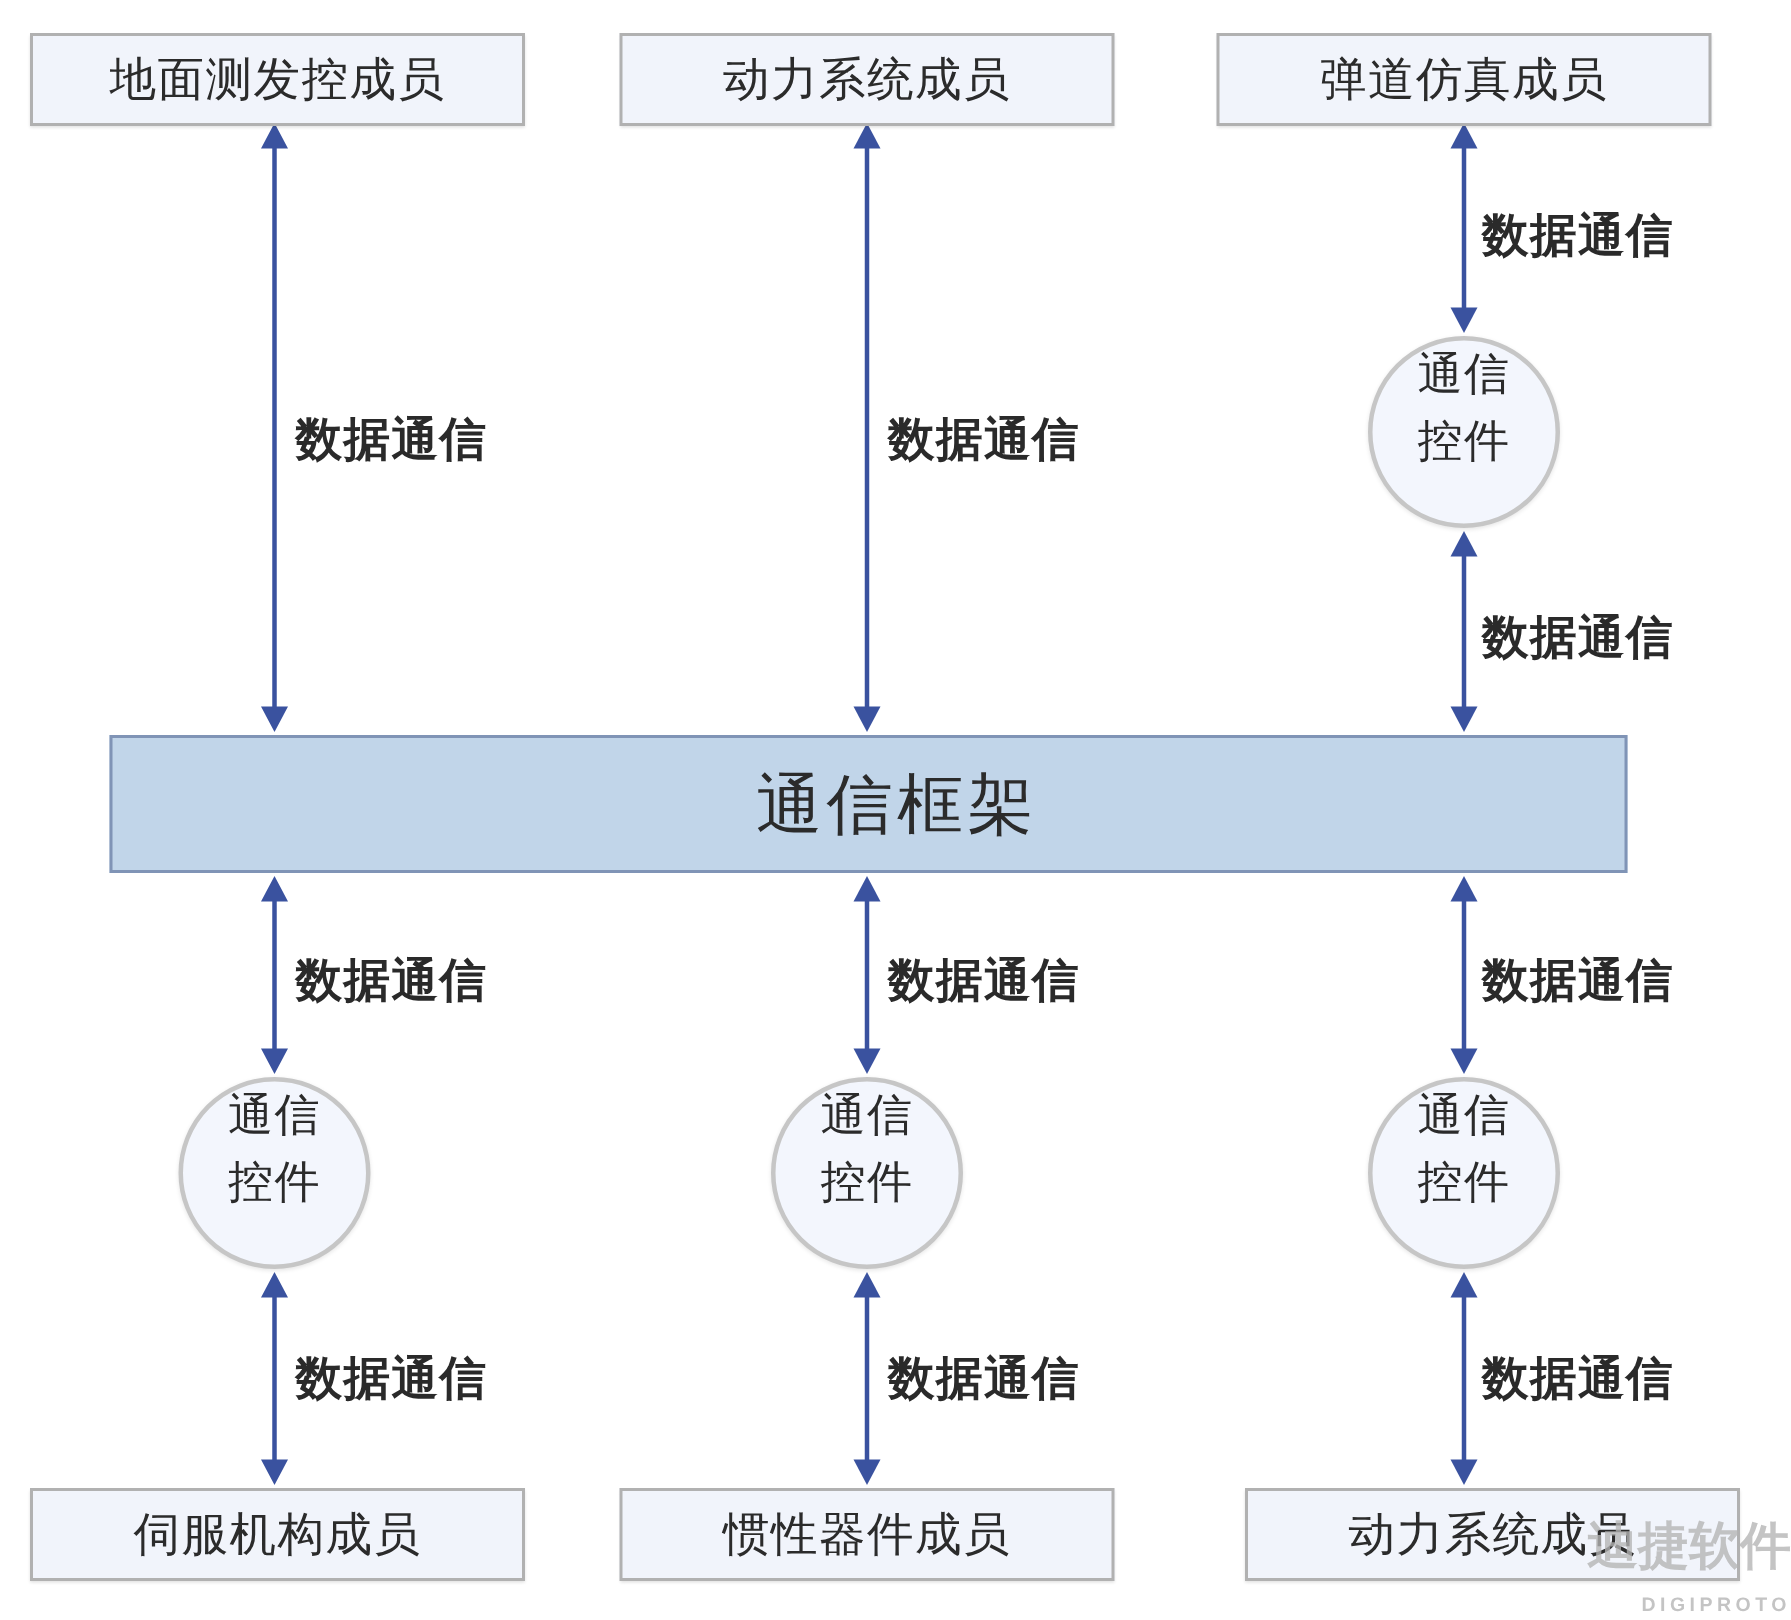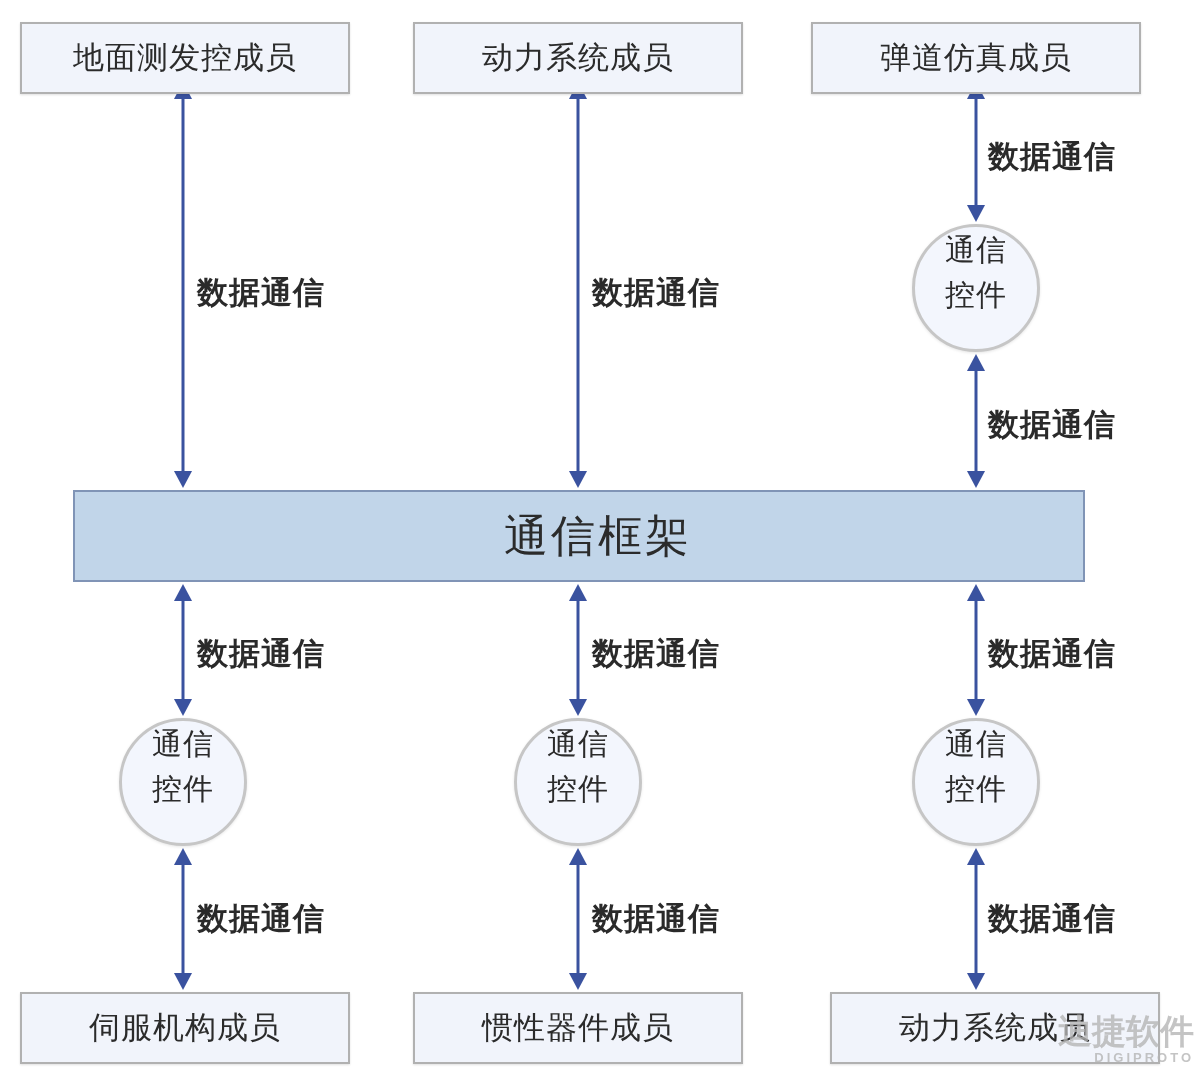--- a/index.html
+++ b/index.html
@@ -8,21 +8,21 @@
     --conn-fill:#f3f6fd; --conn-border:#c6c6c6;
     --text:#2b2b2b; --label-text:#2a2a2a; --watermark:#b4b4b4;
   }
   *{margin:0;padding:0;box-sizing:border-box;}
   html,body{background:#ffffff;}
   .canvas{
     position:relative;width:1194px;height:1080px;background:#ffffff;
     font-family:"Liberation Sans","DejaVu Sans",sans-serif;overflow:hidden;
   }
   .member{
-    position:absolute;width:330px;height:72px;
+    position:absolute;width:330px;height:62px;
     background:var(--member-fill);border:2px solid var(--member-border);
     display:flex;align-items:center;justify-content:center;
     font-size:31px;color:var(--text);letter-spacing:1px;
     box-shadow:0 1px 2px rgba(0,0,0,0.12);
   }
   .framework{
     position:absolute;left:73px;top:490px;width:1012px;height:92px;
     background:var(--fw-fill);border:2px solid var(--fw-border);
     display:flex;align-items:center;justify-content:center;
     font-size:44px;color:var(--text);letter-spacing:3px;padding-left:38px;
@@ -36,21 +36,21 @@
   }
   .edge-label{
     position:absolute;font-size:31px;font-weight:700;color:var(--label-text);
     letter-spacing:1px;white-space:nowrap;
   }
   svg.wires{position:absolute;left:0;top:0;}
   svg.wires line{stroke:var(--arrow);stroke-width:3;}
   svg.wires polygon{fill:var(--arrow);}
   .watermark{position:absolute;left:1043px;top:1012px;width:151px;text-align:right;opacity:0.78;}
   .watermark .cn{font-size:34px;font-weight:700;color:var(--watermark);letter-spacing:0;line-height:38px;white-space:nowrap;}
-  .watermark .en{font-size:13px;font-weight:700;color:var(--watermark);letter-spacing:3px;line-height:15px;white-space:nowrap;}
+  .watermark .en{font-size:13px;font-weight:700;color:var(--watermark);letter-spacing:3px;line-height:15px;white-space:nowrap;margin-top:12px;}
 </style>
 </head>
 <body>
 
 <div class="canvas">
 
   <svg class="wires" width="1194" height="1080">
     <g>
       <line x1="183" y1="97" x2="183" y2="473"></line>
       <polygon points="183,82 174,99 192,99"></polygon>

